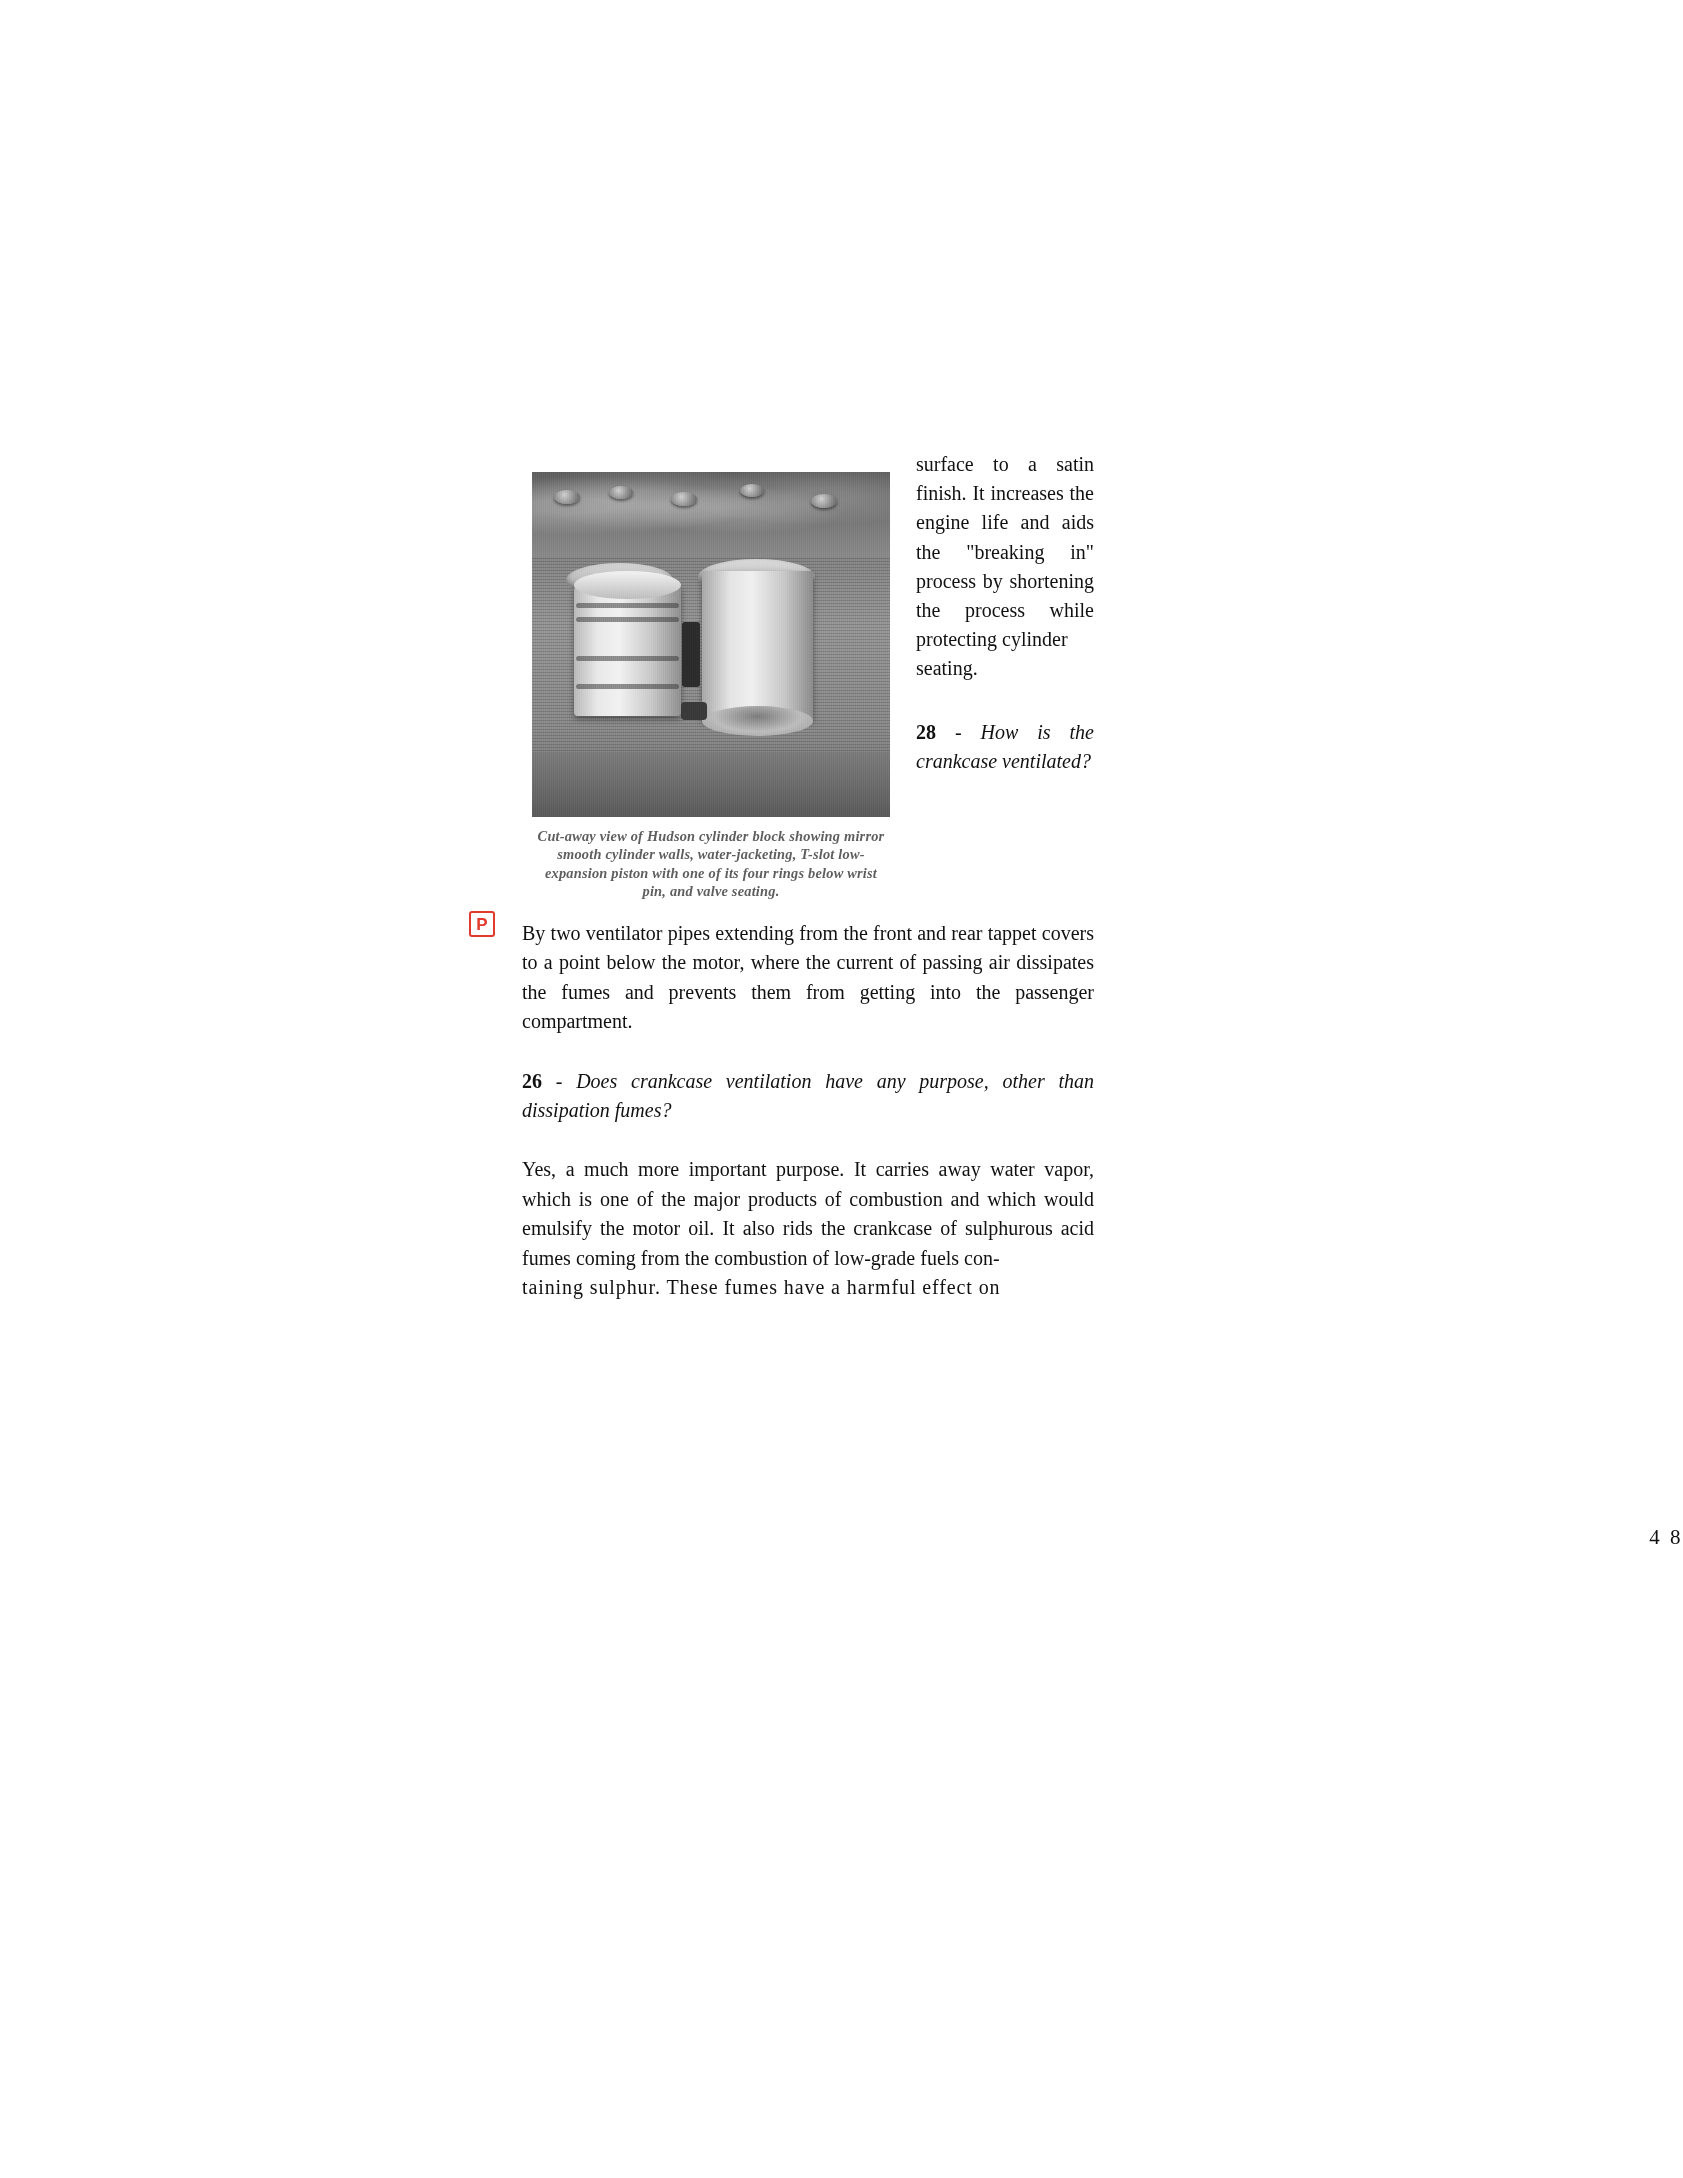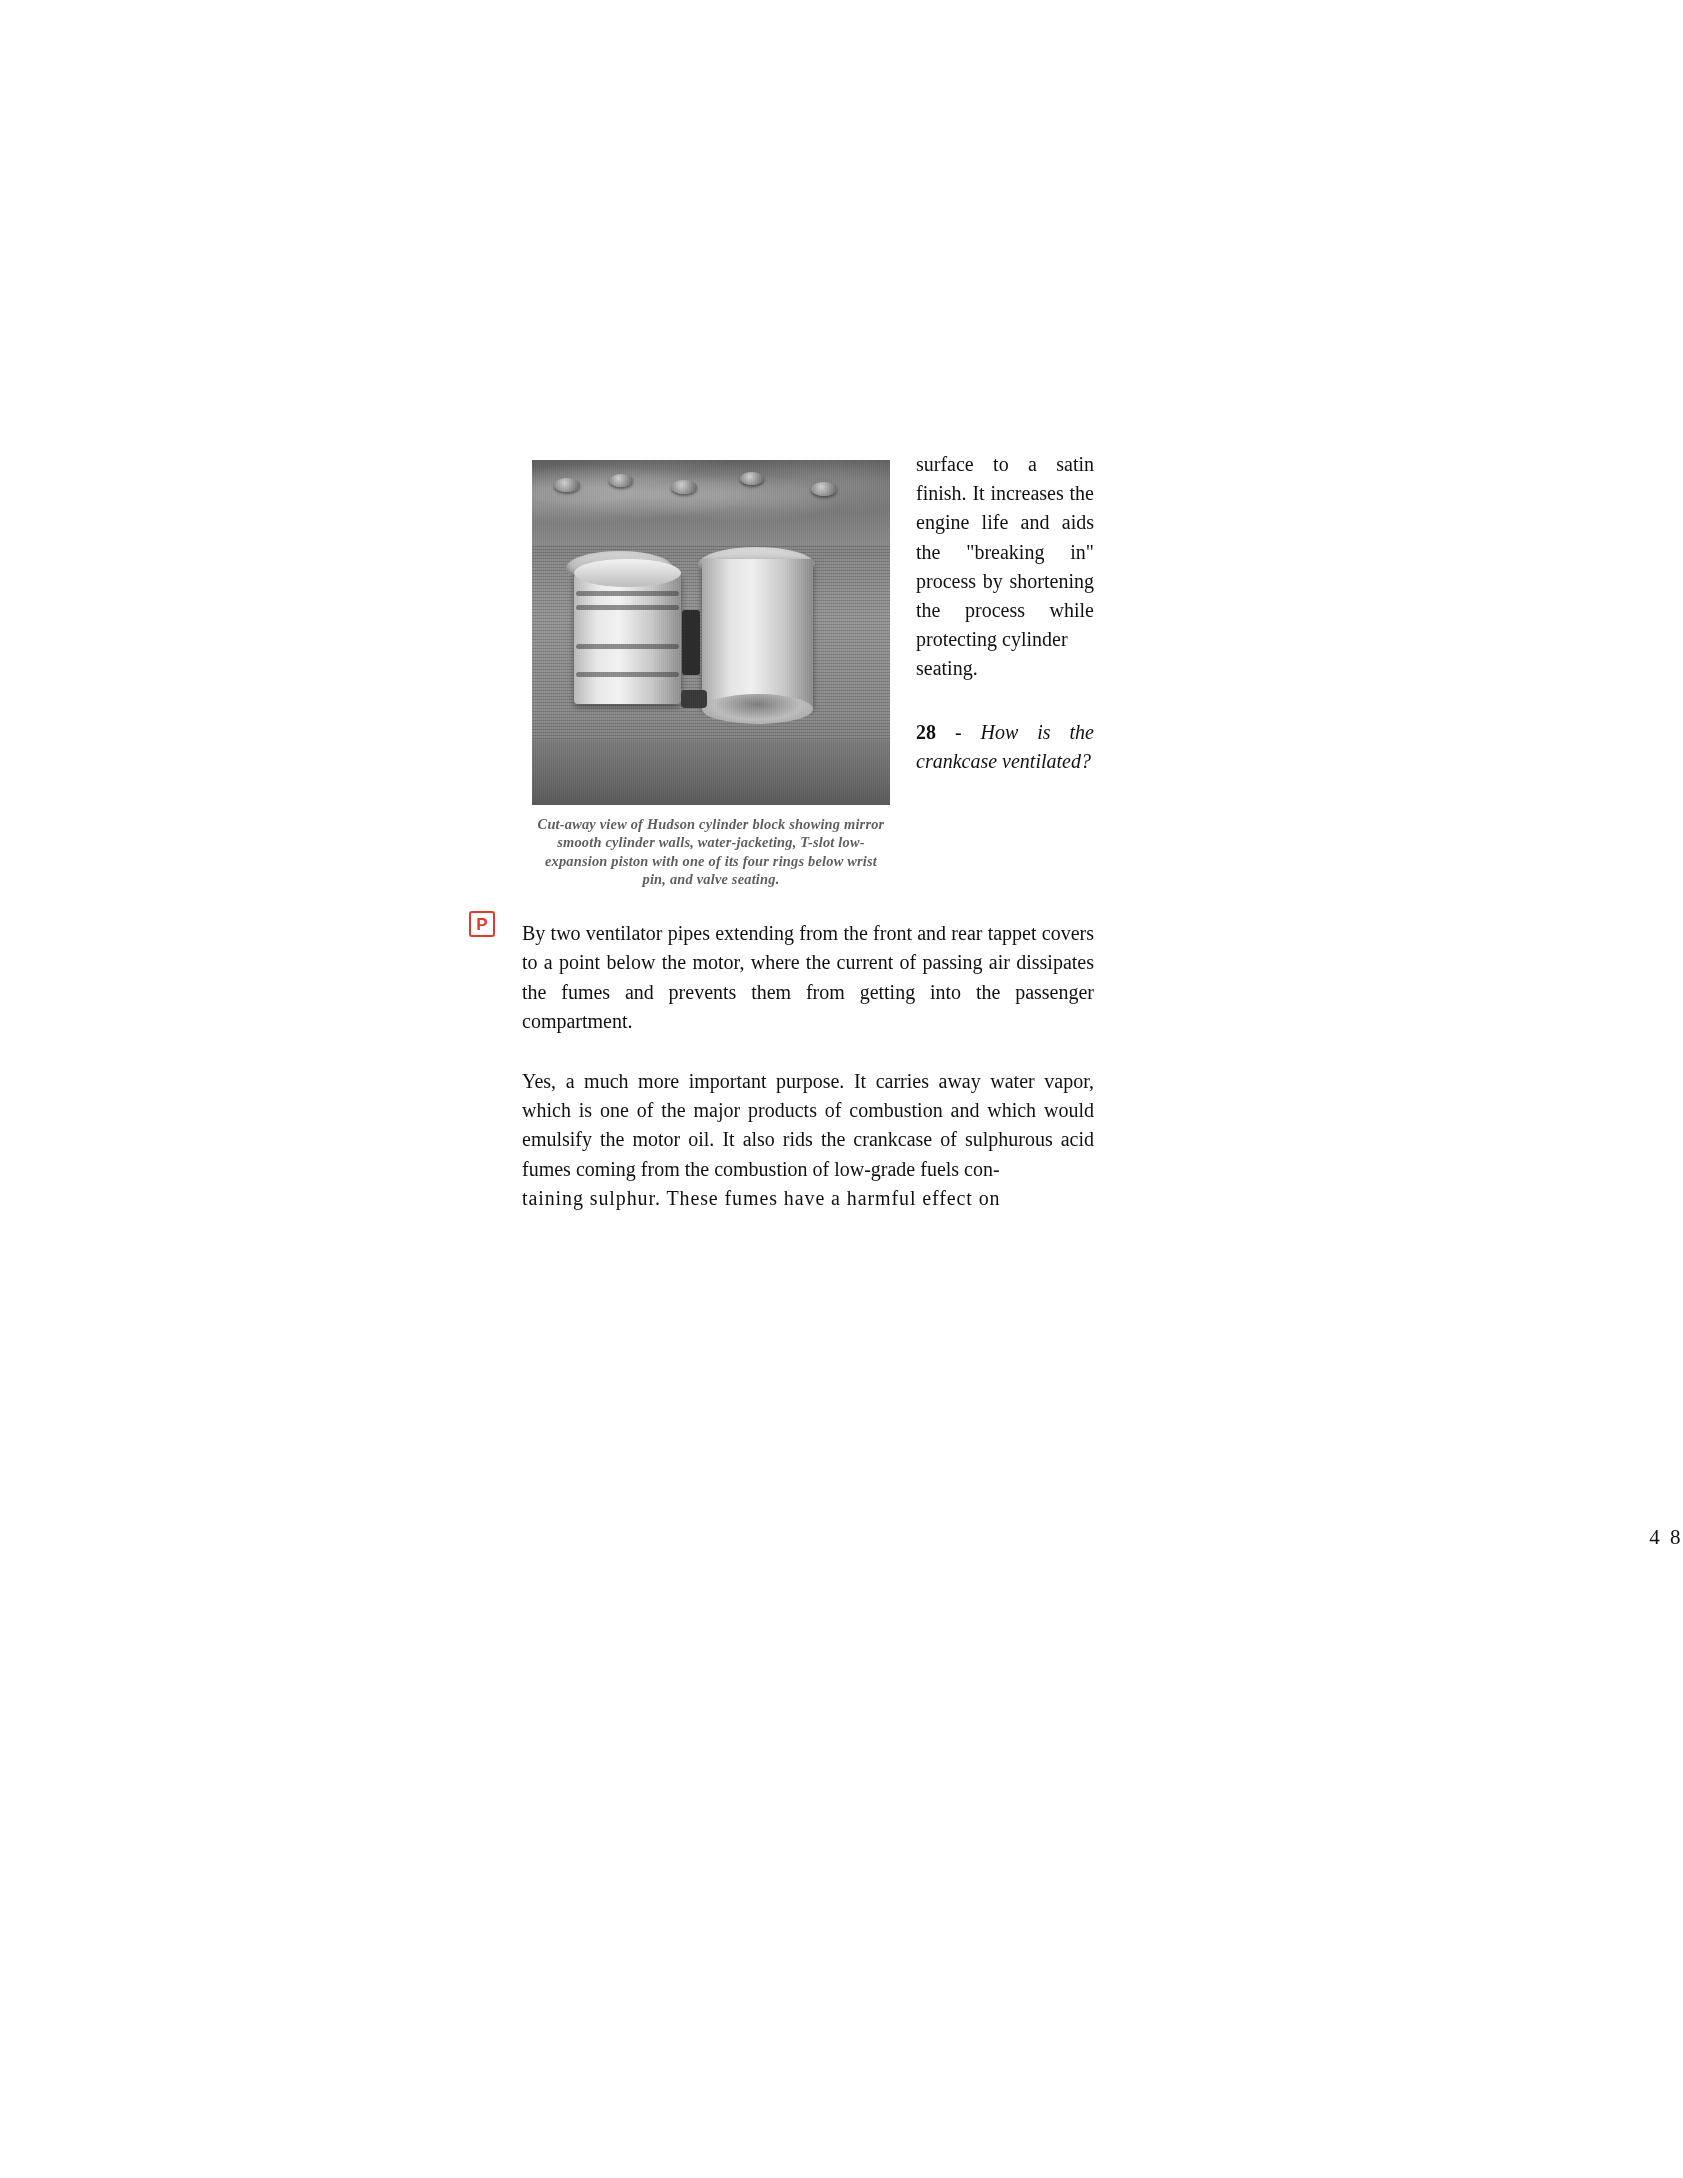--- a/index.html
+++ b/index.html
@@ -20,21 +20,21 @@
     left: 0; top: 0;
     width: 1683px;
     height: 2178px;
     background: #ffffff;
   }
 
   
   .figure-wrap {
     position: absolute;
     left: 532px;
-    top: 460px;
+    top: 472px;
     width: 300px;
   }
   .figure-img {
     width: 358px;
     height: 345px;
     position: relative;
     overflow: hidden;
     background: #8d8d8d;
   }
   
@@ -259,20 +259,21 @@
   <div class="col-right">
     <p>surface to a satin finish. It increases the engine life and aids the "breaking in" process by shortening the process while protecting cylinder</p>
     <p>seating.</p>
     <p class="q"><span class="q-num">28</span><span> - How is the crankcase ventilated?</span></p>
   </div>
 
   <div class="marker">P</div>
 
   <div class="body-col">
     <p>By two ventilator pipes extending from the front and rear tappet covers to a point below the motor, where the current of passing air dissipates the fumes and prevents them from getting into the passenger compartment.</p>
+    <p class="para-question"><span class="q-num">26</span><span> - Does crankcase ventilation have any purpose, other than dissipation fumes?</span></p>
     <p>Yes, a much more important purpose. It carries away water vapor, which is one of the major products of combustion and which would emulsify the motor oil. It also rids the crankcase of sulphurous acid fumes coming from the combustion of low-grade fuels con-</p>
     <p class="para-spaced" style="margin-top:0;">taining sulphur. These fumes have a harmful effect on</p>
   </div>
 
   <div class="page-number">4 8</div>
 
 </div>
 
 
 </body></html>

